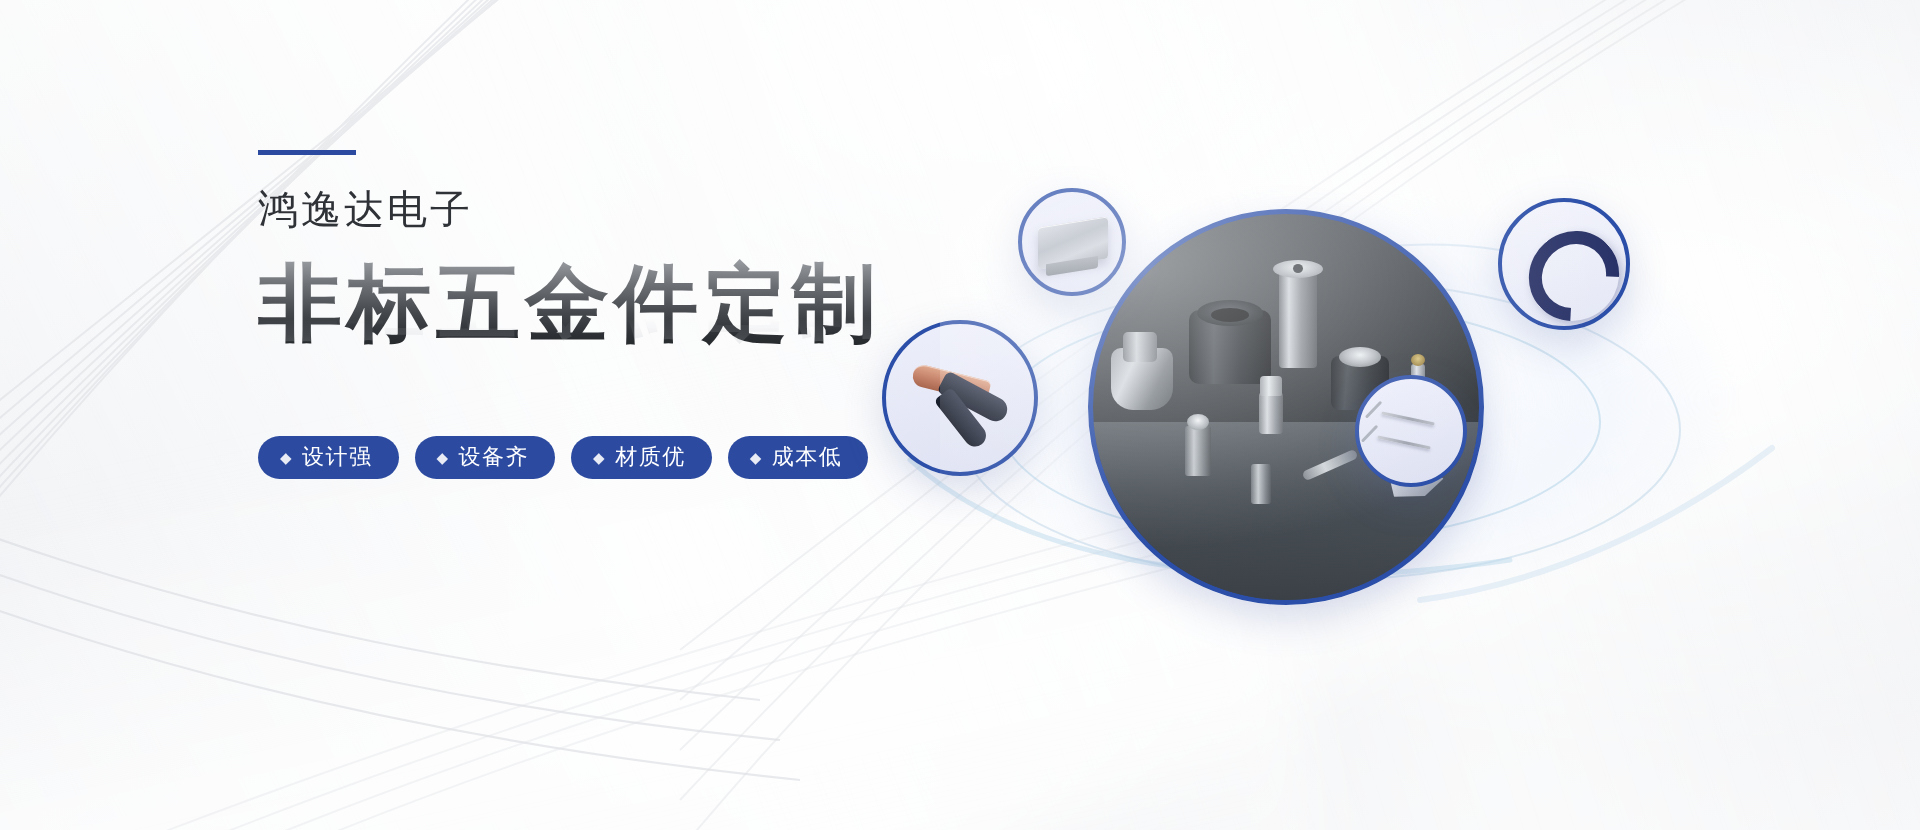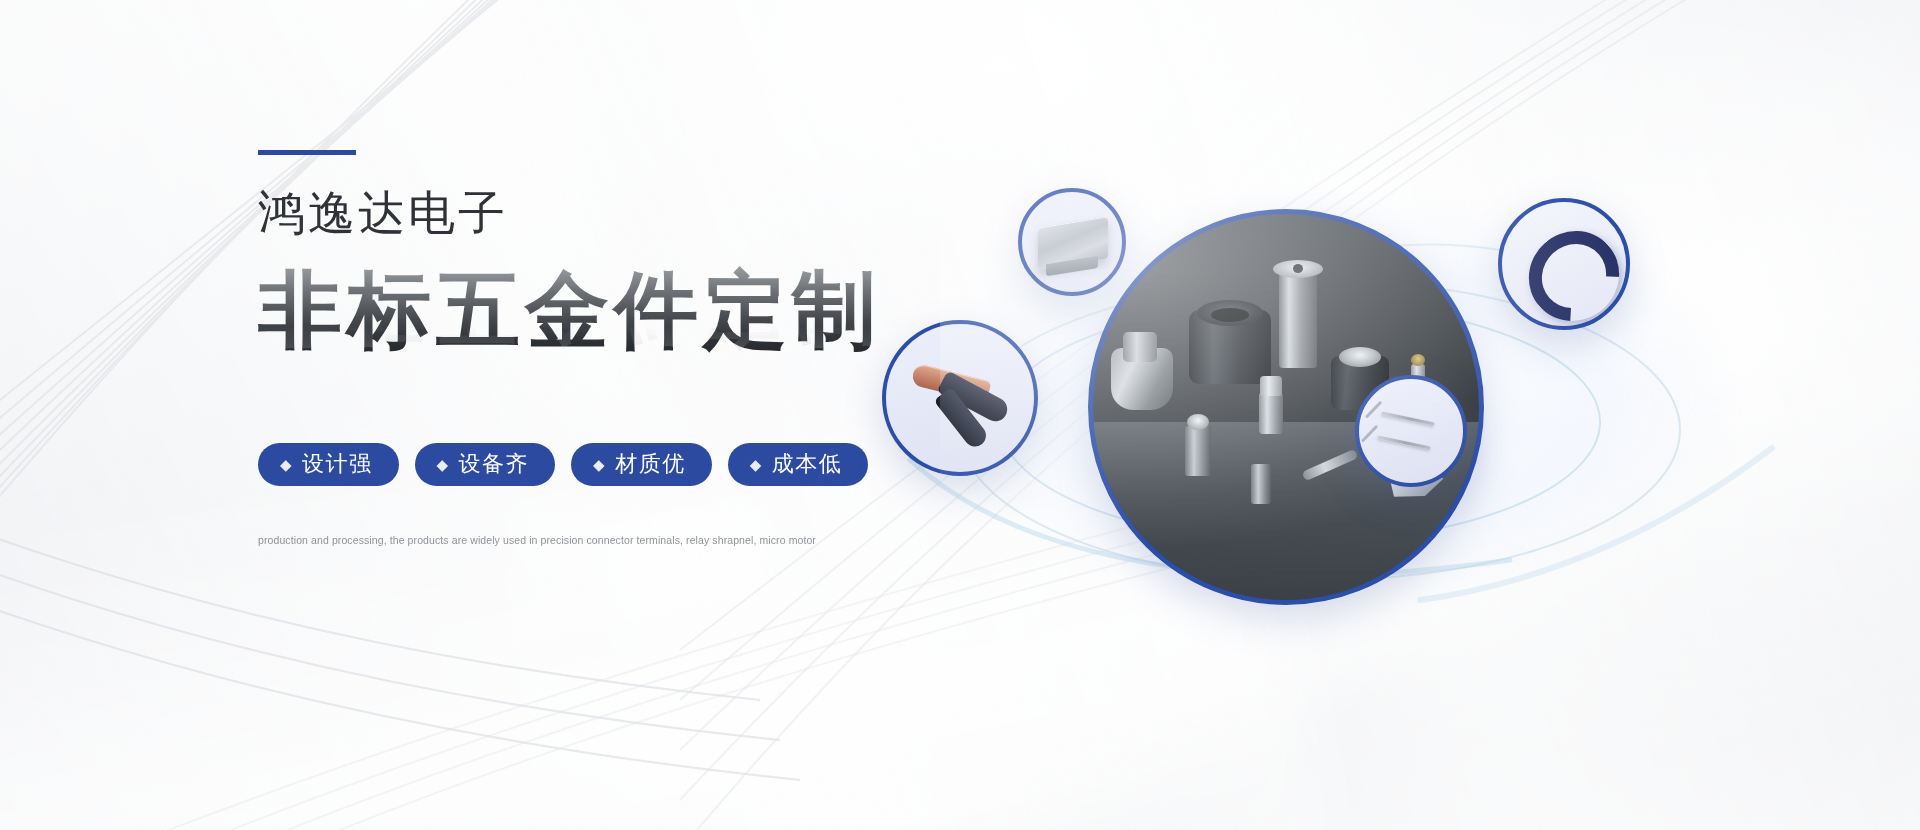--- a/index.html
+++ b/index.html
@@ -73,21 +73,21 @@
     top: 150px;
     width: 760px;
   }
   .accent-rule {
     width: 98px;
     height: 5px;
     background: #2c4ba0;
     margin-bottom: 34px;
   }
   .brand-name {
-    font-size: 47px;
+    font-size: 40px;
     line-height: 1;
     color: #2f3237;
     letter-spacing: 3px;
     font-weight: 400;
     margin-bottom: 30px;
   }
   .headline-wrap {
     position: relative;
     margin-bottom: 6px;
   }
@@ -444,21 +444,20 @@
         <span class="tag-diamond">◆</span>
         <span>材质优</span>
       </span>
       <span class="tag">
         <span class="tag-diamond">◆</span>
         <span>成本低</span>
       </span>
     </div>
 
     <div class="description">
-      <div>production and processing, the products are widely used in precision connector terminals, relay shrapnel, micro motor</div>
     </div>
   </div>
 
   <div class="cluster">
     <div class="cluster-glow"></div>
 
     <svg class="orbits" viewBox="0 0 880 520">
       <ellipse cx="420" cy="300" rx="360" ry="150" fill="none" stroke="#cfe0ee" stroke-width="2" opacity=".75"></ellipse>
       <ellipse cx="400" cy="292" rx="300" ry="120" fill="none" stroke="#b9d7ea" stroke-width="2" opacity=".6"></ellipse>
       <path d="M 10 330 C 120 430, 330 470, 610 430" fill="none" stroke="#bcd9ec" stroke-width="5" opacity=".5" stroke-linecap="round"></path>

